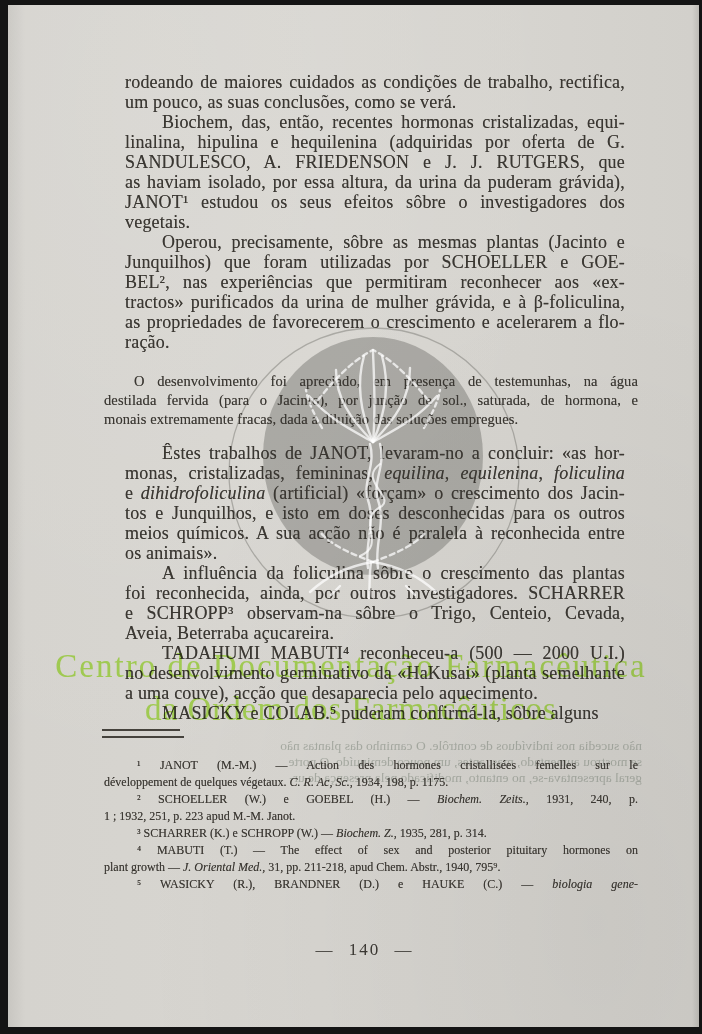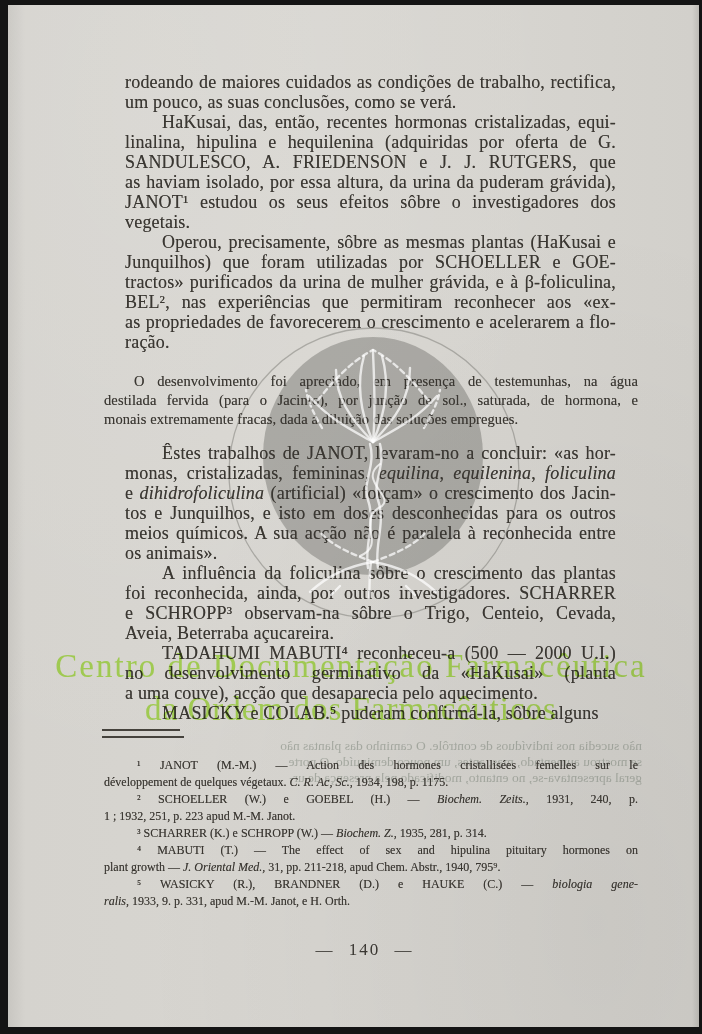--- a/index.html
+++ b/index.html
@@ -26,21 +26,21 @@
   .bleed-line{
     position:absolute;left:118px;width:524px;height:17px;
     font-size:13.5px;line-height:17px;color:rgba(72,88,74,.34);
     transform:scaleX(-1);filter:blur(.45px);white-space:nowrap;overflow:hidden;
   }
   #content-flow{
     position:absolute;left:104px;top:72px;width:534px;z-index:3;
     color:#3a3732;text-shadow:0 0 .35px rgba(58,55,50,.55);
   }
   .para{margin:0;}
-  .para.body{margin-left:21px;margin-right:22px;}
+  .para.body{margin-left:21px;margin-right:13px;}
   .line{text-align:justify;text-align-last:justify;overflow:hidden;}
   .line.end{text-align-last:left;}
   .line.body{font-size:18px;line-height:20px;height:20px;letter-spacing:.2px;}
   .line.note{font-size:14.5px;line-height:19px;height:19px;letter-spacing:.1px;}
   .line.foot{font-size:12px;line-height:17px;height:17px;}
   .line.body.first{text-indent:37px;}
   .line.note.first{text-indent:30px;}
   .line.foot.first{text-indent:33px;}
   .para.note{margin-top:20px;margin-bottom:14px;}
   .para.foot{margin:0;}
@@ -77,32 +77,32 @@
     <div class="bleed-line" style="top: 753px;">se mostrou aumentado, mas, antes, um pouco deminuído. O porte</div>
     <div class="bleed-line" style="top: 769px;">geral apresentava-se, no entanto, modificado pela presença de ur-</div>
   </div>
 
 <div id="content-flow">
     <div class="para body">
       <div class="line body">rodeando de maiores cuidados as condições de trabalho, rectifica,</div>
       <div class="line body end">um pouco, as suas conclusões, como se verá.</div>
     </div>
     <div class="para body">
-      <div class="line body first">HaKusai, das, então, recentes hormonas cristalizadas, equi-</div>
+      <div class="line body first">Biochem, das, então, recentes hormonas cristalizadas, equi-</div>
       <div class="line body">linalina, hipulina e hequilenina (adquiridas por oferta de G.</div>
       <div class="line body">SANDULESCO, A. FRIEDENSON e J. J. RUTGERS, que</div>
       <div class="line body">as haviam isolado, por essa altura, da urina da puderam grávida),</div>
       <div class="line body">JANOT¹ estudou os seus efeitos sôbre o investigadores dos</div>
       <div class="line body end">vegetais.</div>
     </div>
     <div class="para body">
-      <div class="line body first">Operou, precisamente, sôbre as mesmas plantas (HaKusai e</div>
+      <div class="line body first">Operou, precisamente, sôbre as mesmas plantas (Jacinto e</div>
       <div class="line body">Junquilhos) que foram utilizadas por SCHOELLER e GOE-</div>
+      <div class="line body">BEL², nas experiências que permitiram reconhecer aos «ex-</div>
       <div class="line body">tractos» purificados da urina de mulher grávida, e à β-foliculina,</div>
-      <div class="line body">BEL², nas experiências que permitiram reconhecer aos «ex-</div>
       <div class="line body">as propriedades de favorecerem o crescimento e acelerarem a flo-</div>
       <div class="line body end">ração.</div>
     </div>
     <div class="para note">
       <div class="line note first">O desenvolvimento foi apreciado, em presença de testemunhas, na água</div>
       <div class="line note">destilada fervida (para o Jacinto), por junção de sol., saturada, de hormona, e</div>
       <div class="line note end">monais extremamente fracas, dada a diluição das soluções empregues.</div>
     </div>
     <div class="para body">
       <div class="line body first">Êstes trabalhos de JANOT, levaram-no a concluir: «as hor-</div>
@@ -135,26 +135,25 @@
       <div class="line foot end">développement de quelques végetaux. <i>C. R. Ac, Sc.,</i> 1934, 198, p. 1175.</div>
     </div>
     <div class="para foot">
       <div class="line foot first">² SCHOELLER (W.) e GOEBEL (H.) — <i>Biochem. Zeits.,</i> 1931, 240, p.</div>
       <div class="line foot end">1 ; 1932, 251, p. 223 apud M.-M. Janot.</div>
     </div>
     <div class="para foot">
       <div class="line foot first end">³ SCHARRER (K.) e SCHROPP (W.) — <i>Biochem. Z.,</i> 1935, 281, p. 314.</div>
     </div>
     <div class="para foot">
-      <div class="line foot first">⁴ MABUTI (T.) — The effect of sex and hipulina pituitary hormones on</div>
+      <div class="line foot first">⁴ MABUTI (T.) — The effect of sex and posterior pituitary hormones on</div>
       <div class="line foot end">plant growth — <i>J. Oriental Med.,</i> 31, pp. 211-218, apud Chem. Abstr., 1940, 795⁹.</div>
     </div>
     <div class="para foot">
       <div class="line foot first">⁵ WASICKY (R.), BRANDNER (D.) e HAUKE (C.) — <i>biologia gene-</i></div>
-      <div class="line foot end"><i>ralis</i>, 1933, 9. p. 331, apud M.-M. Janot, e H. Orth.</div>
     </div>
   </div>
 
 <div id="page-number">— 140 —</div>
 
 <svg id="tree-over" class="layer" viewBox="0 0 702 1034" aria-hidden="true">
   <g fill="none" stroke="rgba(255,255,255,0.72)" stroke-width="2.4" stroke-linecap="round">
 
     <path d="M373,442 C352,430 330,420 309,396"></path>
     <path d="M373,442 C350,418 336,398 336,370"></path>

